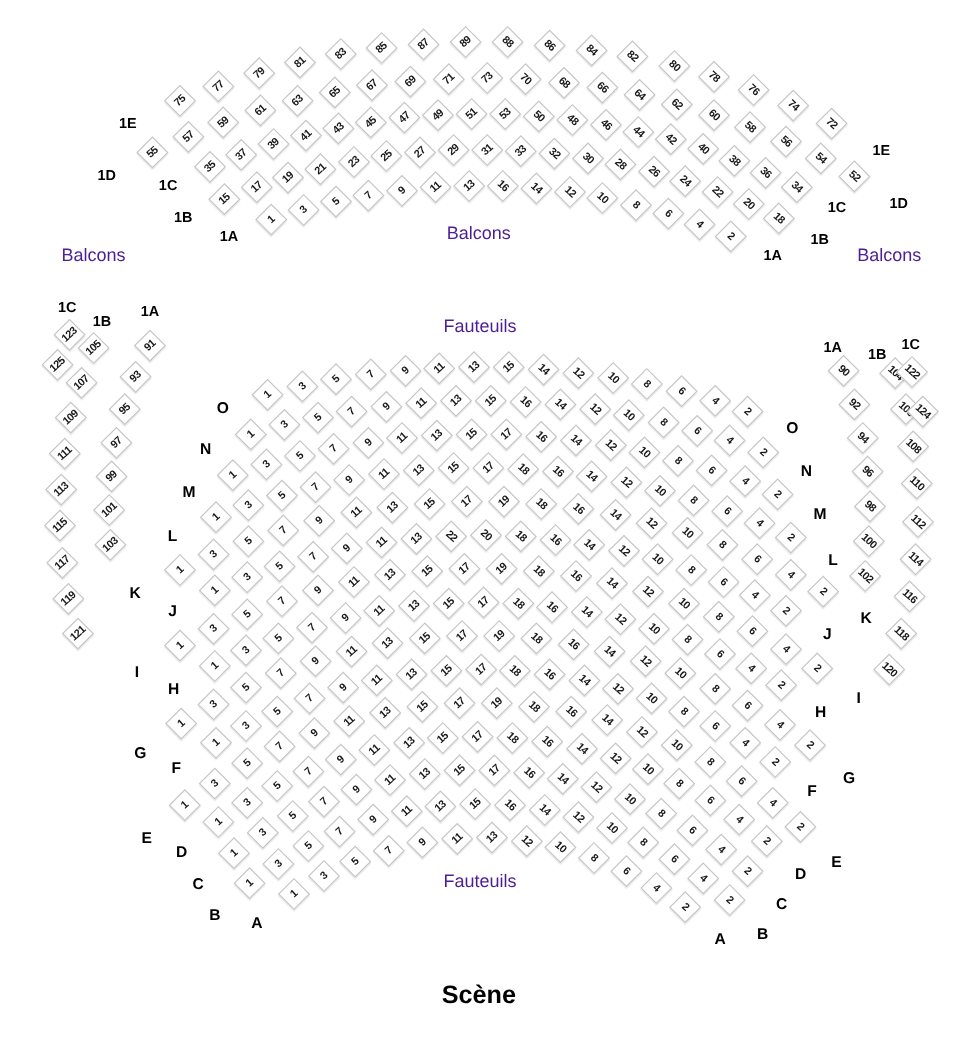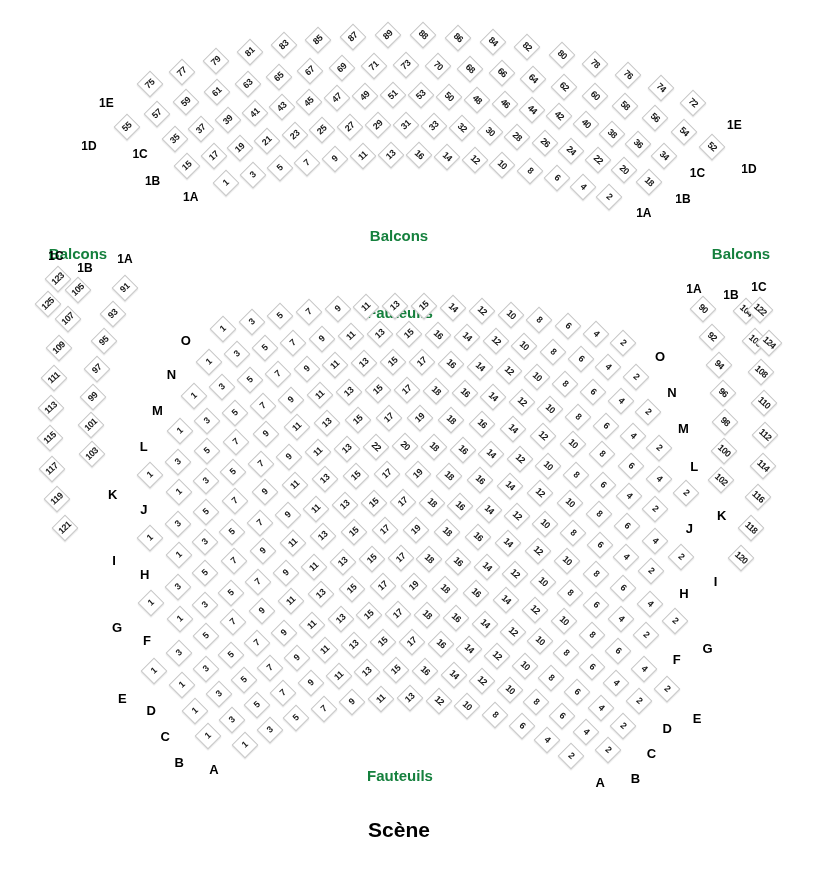--- a/index.html
+++ b/index.html
@@ -16,21 +16,21 @@
   .row-label{
     position:absolute;transform:translate(-50%,-50%);
     font-size:13px;font-weight:bold;color:#000;
   }
   .side-label{
     position:absolute;transform:translate(-50%,-50%);
     font-size:12px;font-weight:bold;color:#000;
   }
   .section-title{
     position:absolute;transform:translate(-50%,-50%);
-    font-size:15px;font-weight:bold;color:#15803d;white-space:nowrap;margin-top:40px;
+    font-size:15px;font-weight:normal;color:#4c1d95;white-space:nowrap;
   }
   .stage-title{
     position:absolute;transform:translate(-50%,-50%);
     font-size:21px;font-weight:bold;color:#000;white-space:nowrap;
   }
 </style>
 </head>
 <body>
 
 <div id="seatmap">

